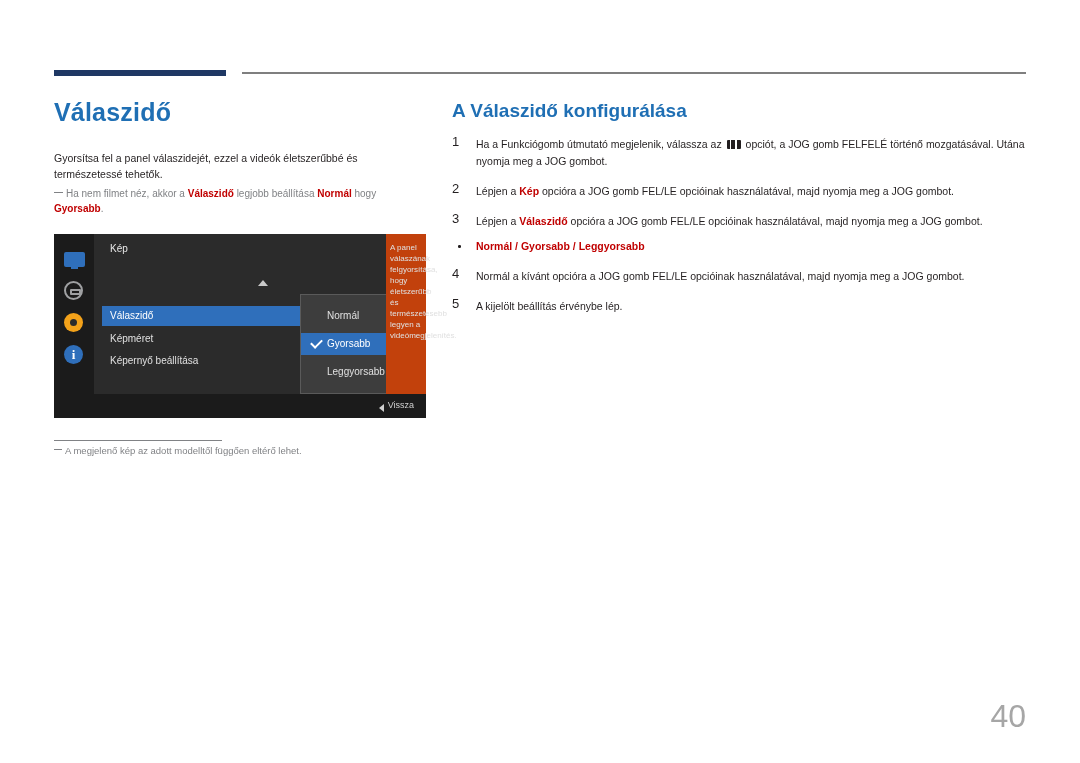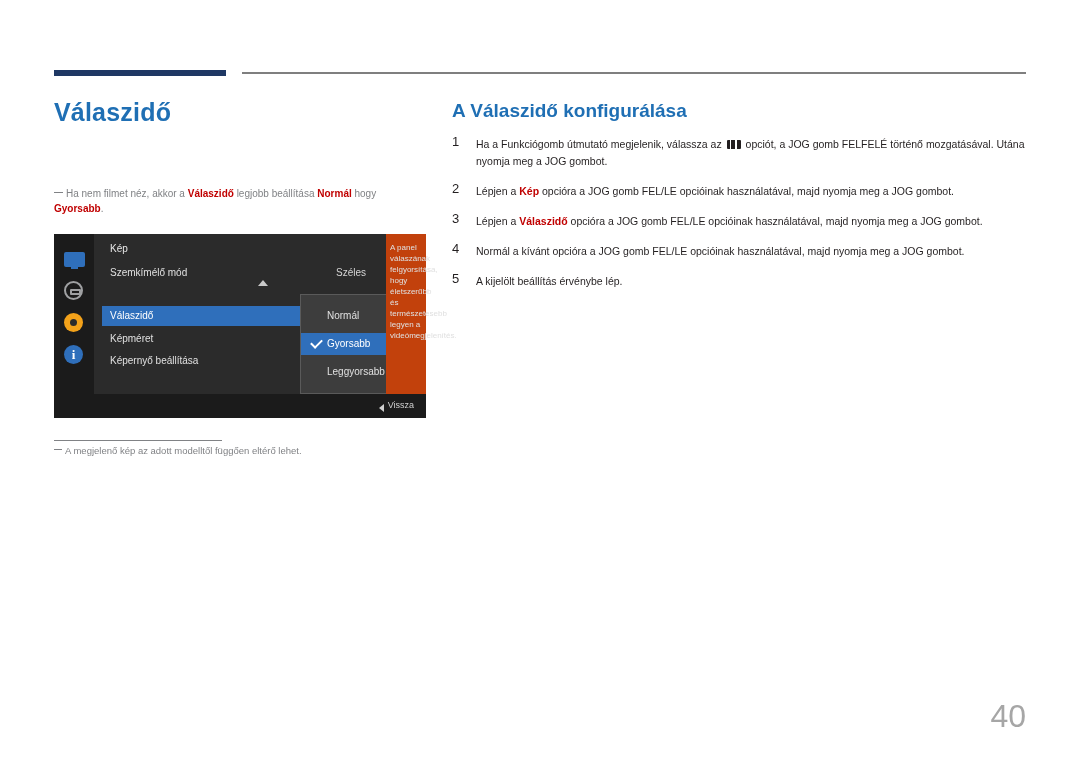--- a/index.html
+++ b/index.html
@@ -391,20 +391,21 @@
 </head>
 <body>
 
 <div class="page">
 
   <div class="rule-left"></div>
   <div class="rule-right"></div>
 
   <div class="title-left">Válaszidő</div>
 
+  <div class="intro">Gyorsítsa fel a panel válaszidejét, ezzel a videók életszerűbbé és természetessé tehetők.</div>
 
   <div class="note-left">
     <span class="dash"></span><span>Ha nem filmet néz, akkor a </span><b class="hl">Válaszidő</b><span> legjobb beállítása </span><b class="hl">Normál</b><span> hogy </span><b class="hl2">Gyorsabb</b><span>.</span>
   </div>
 
   <div class="osd">
     <div class="osd-iconbar">
       <div class="osd-icon ic1">
           <div class="icon-monitor"></div>
         </div>
@@ -415,24 +416,20 @@
           <div class="icon-gear"></div>
         </div>
       <div class="osd-icon ic4">
           <div class="icon-info">i</div>
         </div>
     </div>
 
     <div class="osd-main">
       <div class="osd-heading">Kép</div>
 
-      <div class="osd-row r1">
-        <span class="lbl">Szemkímélő mód</span>
-        <span class="val">Széles</span>
-      </div>
       <div class="osd-uparrow"></div>
       <div class="osd-row r3">
         <span class="lbl">Válaszidő</span>
       </div>
       <div class="osd-row r4">
         <span class="lbl">Képméret</span>
       </div>
       <div class="osd-row r5">
         <span class="lbl">Képernyő beállítása</span>
       </div>
@@ -478,20 +475,24 @@
     <div class="step">
       <div class="num">2</div>
       <div class="txt"><span>Lépjen a </span><b>Kép</b><span> opcióra a JOG gomb FEL/LE opcióinak használatával, majd nyomja meg a JOG gombot.</span></div>
     </div>
 
     <div class="step">
       <div class="num">3</div>
       <div class="txt"><span>Lépjen a </span><b>Válaszidő</b><span> opcióra a JOG gomb FEL/LE opcióinak használatával, majd nyomja meg a JOG gombot.</span></div>
     </div>
 
+    <div class="bullet-line">
+      <span class="bdot"></span>
+      <div class="btxt">Normál / Gyorsabb / Leggyorsabb</div>
+    </div>
 
     <div class="step">
       <div class="num">4</div>
       <div class="txt">Normál a kívánt opcióra a JOG gomb FEL/LE opcióinak használatával, majd nyomja meg a JOG gombot.</div>
     </div>
 
     <div class="step">
       <div class="num">5</div>
       <div class="txt">A kijelölt beállítás érvénybe lép.</div>
     </div>

